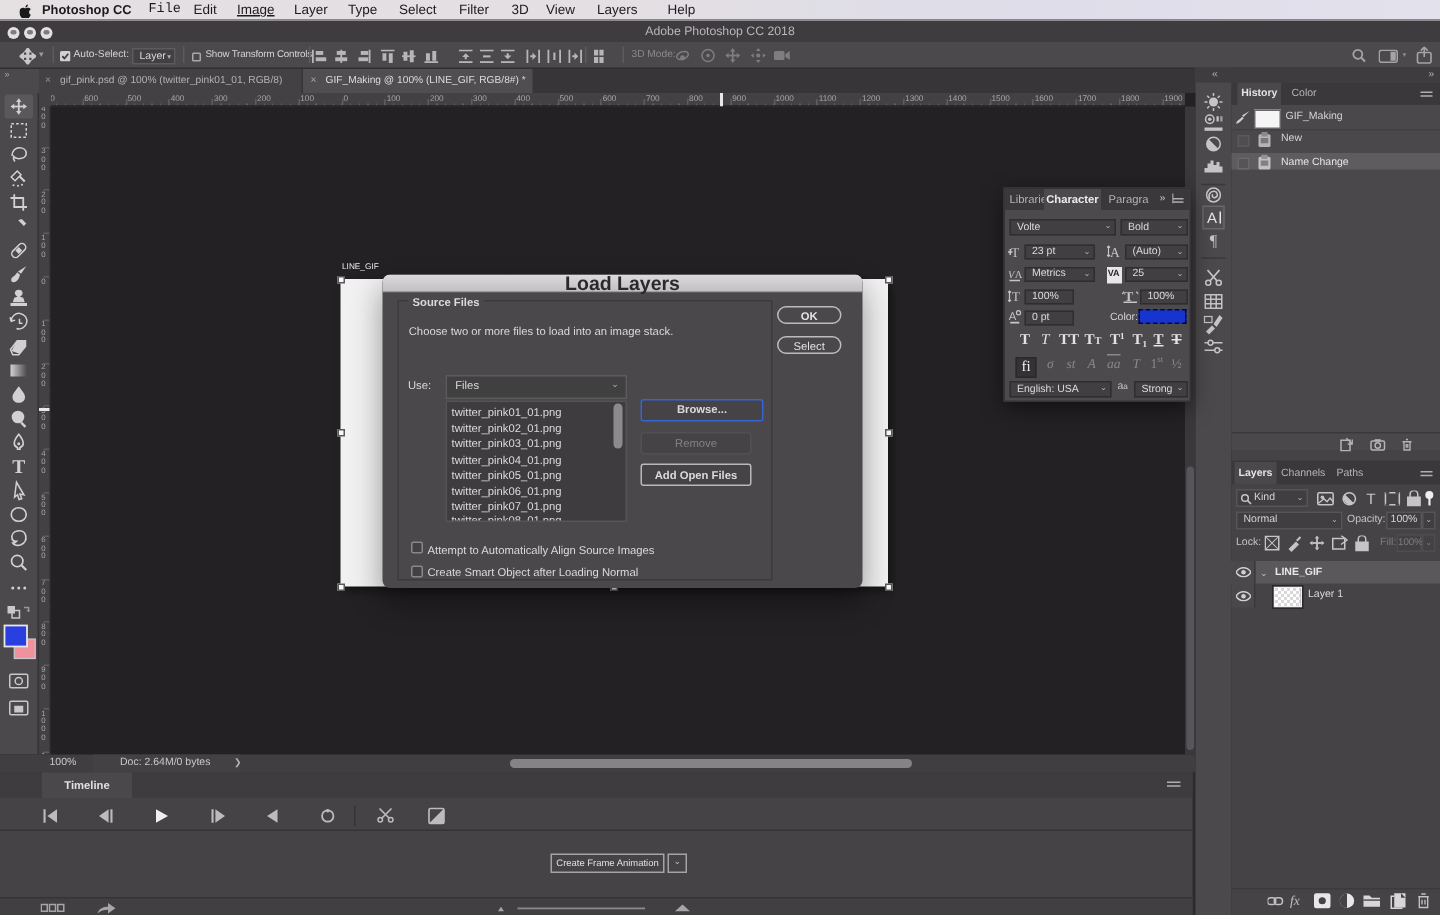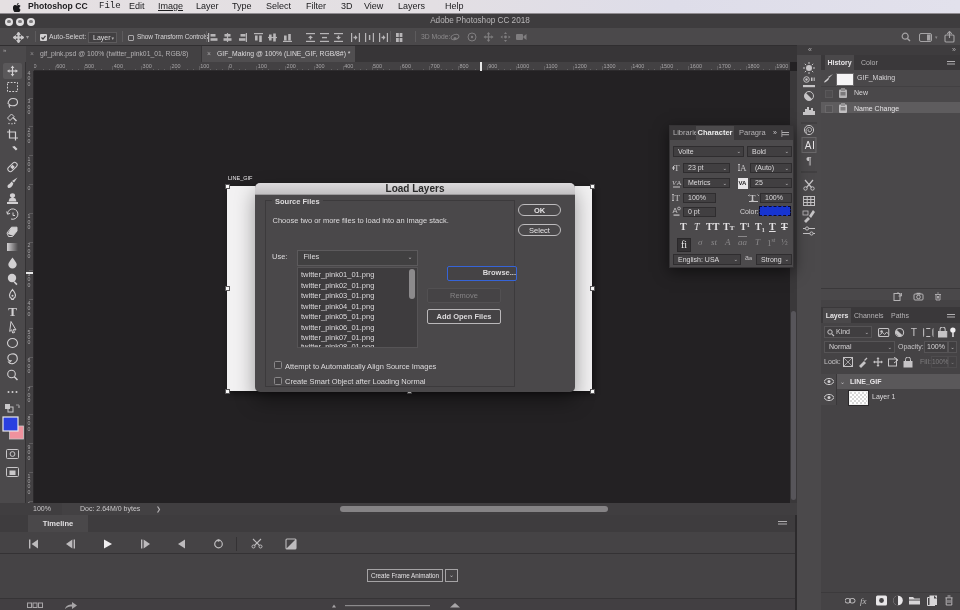--- a/index.html
+++ b/index.html
@@ -37,21 +37,21 @@
   #canvas{left:34px;top:71px;width:756px;height:430px;background:#232123;}
   
   #doc{left:227px;top:186px;width:365px;height:205px;background:#f2f1f2;box-shadow:2px 3px 6px rgba(0,0,0,0.45);}
   .hdl{position:absolute;width:5px;height:5px;background:#f8f8f8;border:1px solid #5a585a;box-sizing:border-box;}
   
   #dlg{left:255px;top:183px;width:320px;height:209px;border-radius:5px;
      background:#4a484a;box-shadow:0 9px 20px rgba(0,0,0,0.38);}
   #dlgtitle{position:absolute;left:0;top:0;width:100%;height:12px;border-radius:5px 5px 0 0;
      background:linear-gradient(#dcdadc,#c3c1c3);
      border-bottom:1px solid #9c9a9c;box-sizing:border-box;
-     text-align:center;color:#2a2a2a;font-size:10px;line-height:12px;font-weight:bold;}
+     text-align:center;color:#2a2a2a;font-size:13px;line-height:12px;font-weight:bold;}
   .dtxt{position:absolute;color:#dcdadc;font-size:7.5px;}
   .ctrl{position:absolute;background:#403e40;border:1px solid #5c5a5c;box-sizing:border-box;color:#dcdadc;font-size:7.5px;}
   .pill{position:absolute;background:#4a484a;border:1px solid #bdbbbd;border-radius:6px;
      color:#e4e2e4;font-size:7.5px;text-align:center;box-sizing:border-box;}
   .chk{position:absolute;width:8px;height:8px;background:#434143;border:1px solid #8a888a;border-radius:1.5px;box-sizing:border-box;}
   
   #dockstrip{left:797px;top:45px;width:24px;height:565px;background:#4b494b;}
   #dock{left:821px;top:45px;width:139px;height:565px;background:#454345;}
   
   #statusbar{left:0;top:503px;width:797px;height:12px;background:#403e40;}
@@ -506,21 +506,21 @@
 twitter_pink02_01.png
 twitter_pink03_01.png
 twitter_pink04_01.png
 twitter_pink05_01.png
 twitter_pink06_01.png
 twitter_pink07_01.png</div>
     <div style="position:absolute;left:3.5px;top:75px;line-height:8.5px;">twitter_pink08_01.png</div>
     <div style="position:absolute;right:2.5px;top:1.5px;width:6px;height:30px;background:#8c8a8c;border-radius:3px;"></div>
   </div>
 
-  <div class="ctrl" style="left:172px;top:83px;width:70px;height:15px;border:1.5px solid #3664d8;border-radius:2px;text-align:right;line-height:12px;font-weight:bold;background:#454345;margin-left:20px;">Browse...</div>
+  <div class="ctrl" style="left:172px;top:83px;width:82px;height:15px;border:1.5px solid #3664d8;border-radius:2px;text-align:center;line-height:12px;font-weight:bold;background:#454345;">Browse...</div>
   <div class="ctrl" style="left:172px;top:105px;width:74px;height:15px;border-color:#525052;border-radius:2px;text-align:center;line-height:13px;color:#858385;background:#454345;">Remove</div>
   <div class="ctrl" style="left:172px;top:125.5px;width:74px;height:15px;border-color:#bab8ba;border-radius:2px;text-align:center;line-height:13px;font-weight:bold;background:#454345;">Add Open Files</div>
 
   <div class="chk" style="left:19px;top:178px;"></div>
   <div class="dtxt" style="left:30px;top:178.5px;">Attempt to Automatically Align Source Images</div>
   <div class="chk" style="left:19px;top:193.5px;"></div>
   <div class="dtxt" style="left:30px;top:194px;">Create Smart Object after Loading Normal</div>
 
   <div class="pill" style="left:263px;top:21px;width:43px;height:12px;line-height:11px;font-weight:bold;">OK</div>
   <div class="pill" style="left:263px;top:41px;width:43px;height:12px;line-height:11px;">Select</div>

